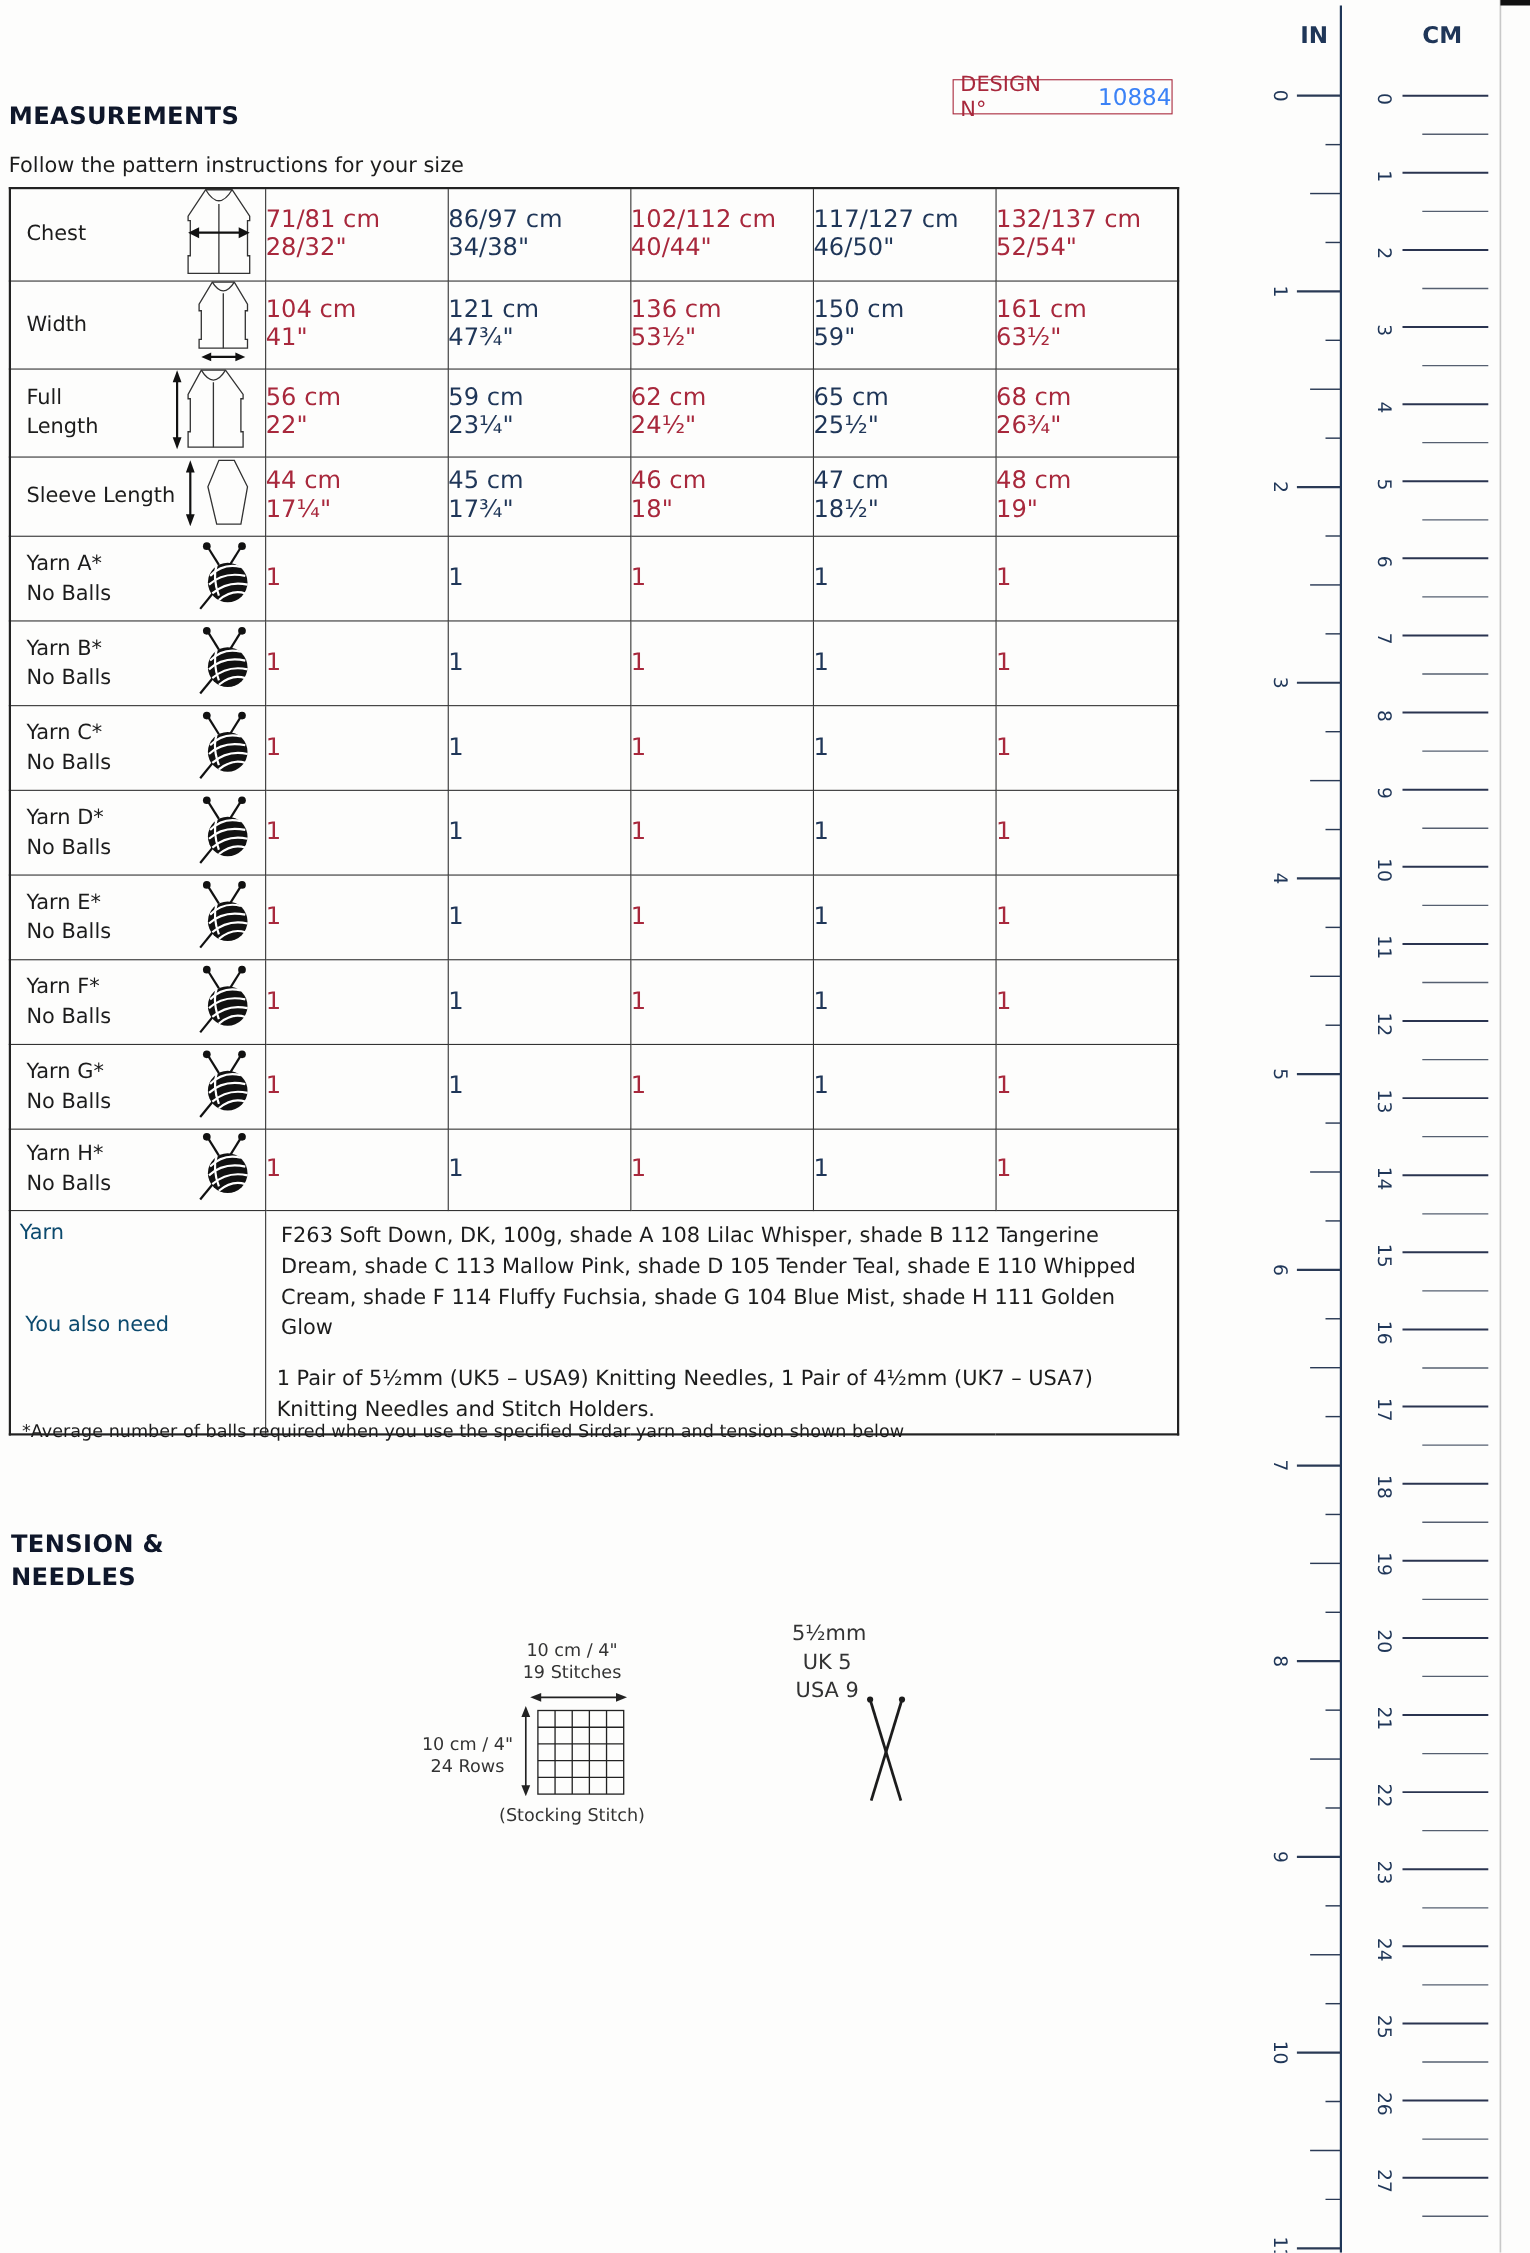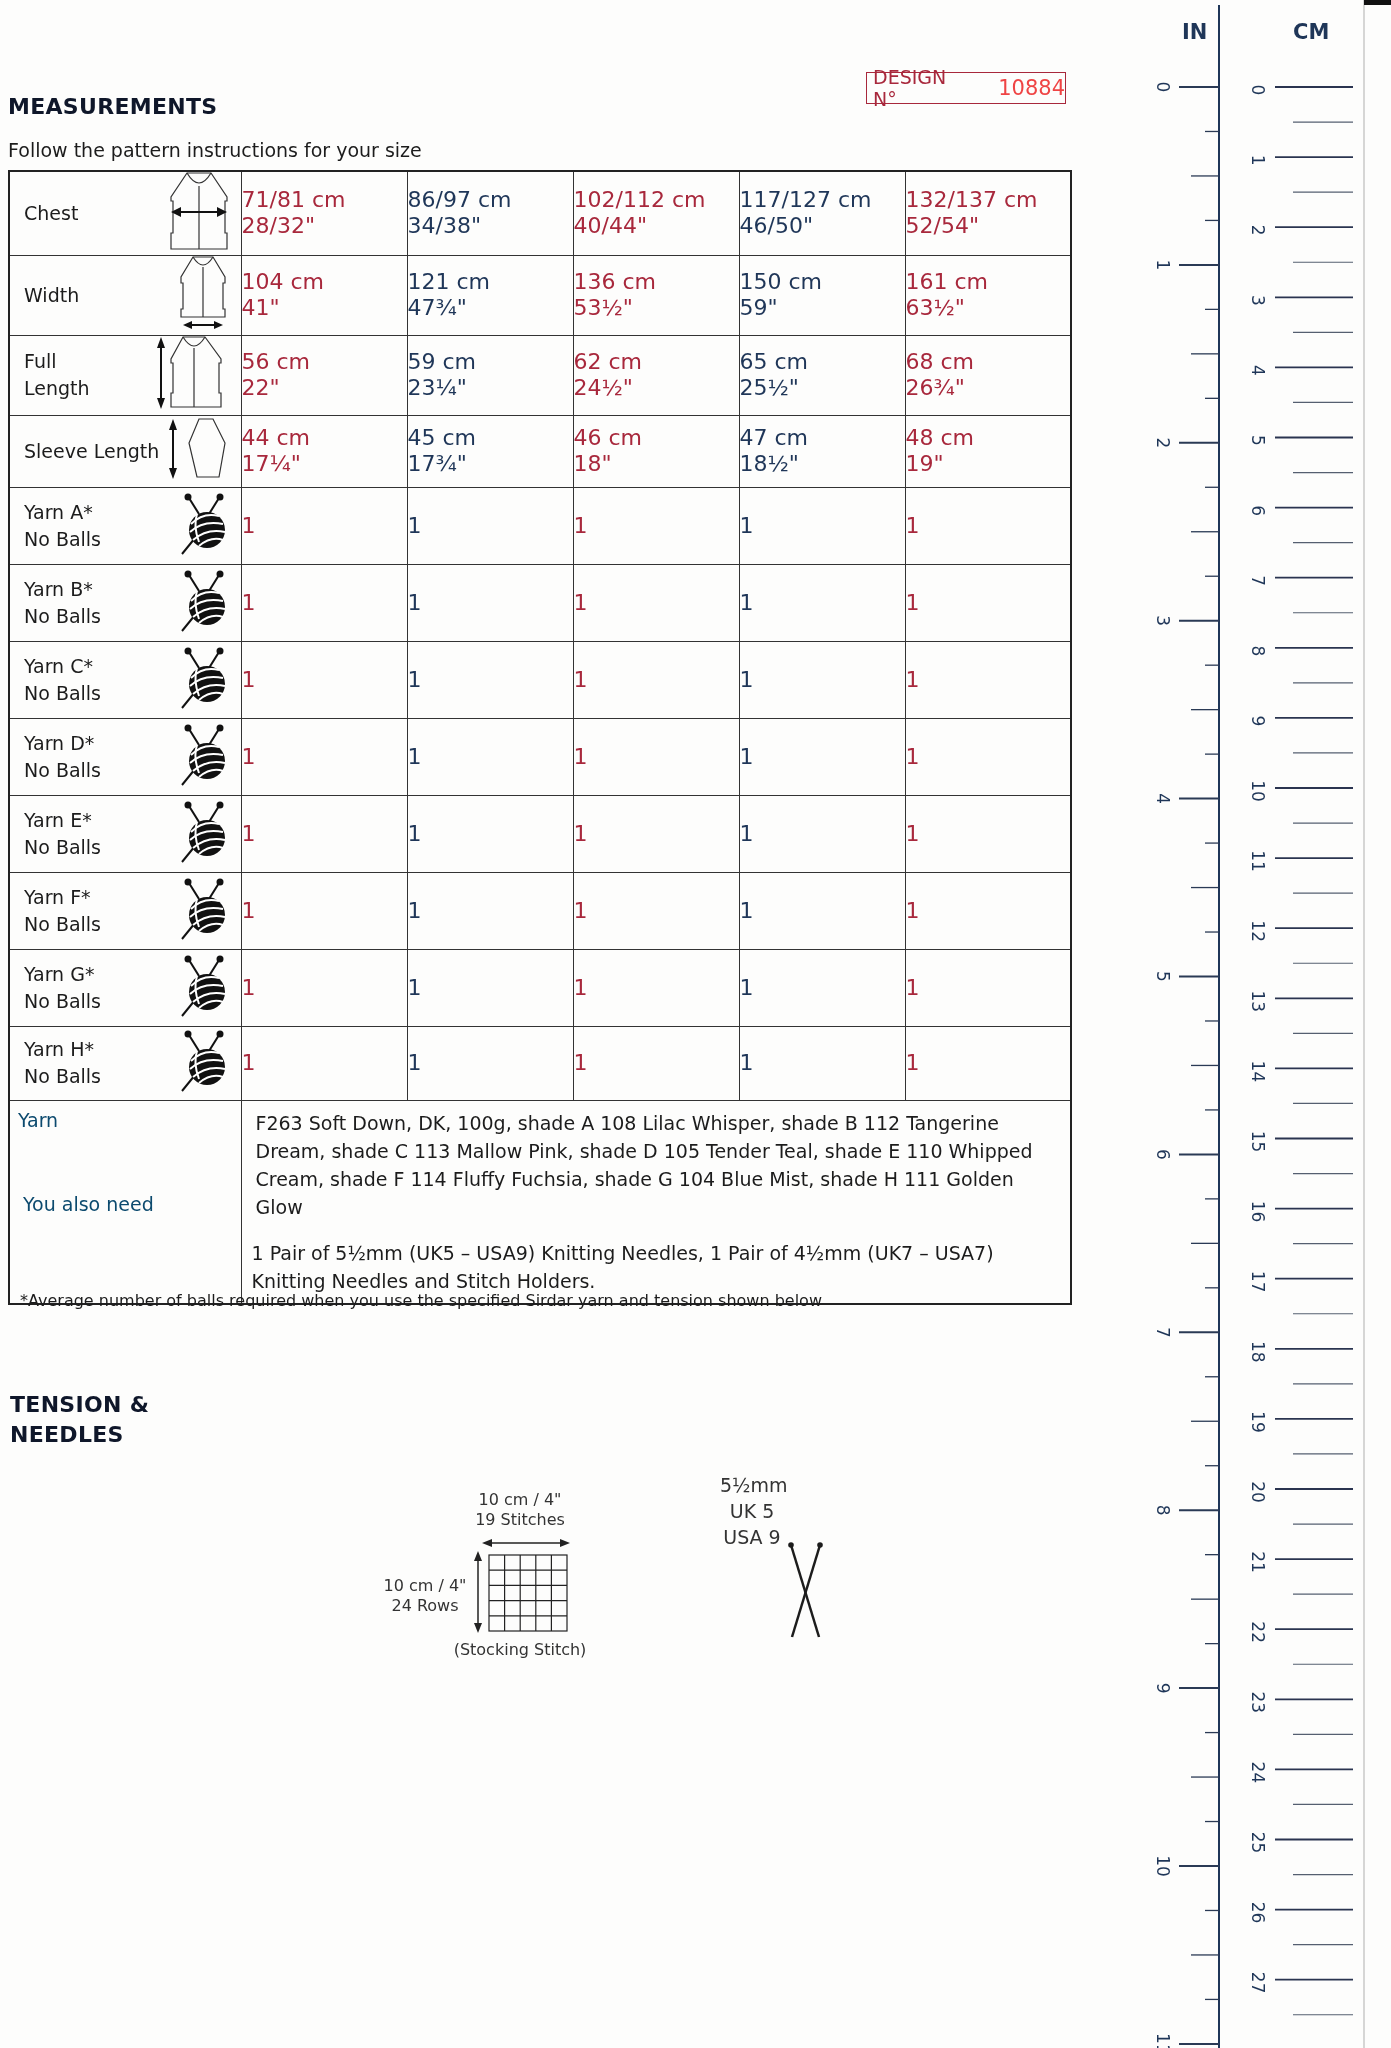--- a/index.html
+++ b/index.html
@@ -16,21 +16,21 @@
 
   
   #design-box {
     left: 866px; top: 72px; width: 200px; height: 32px;
     border: 1.5px solid #a8283c; box-sizing: border-box;
     display: flex; align-items: center; padding-left: 6px;
     font-size: 19px;
     gap: 22px;
   }
   #design-box .lbl { color: #a8283c; margin-right: 8px; }
-  #design-box .num { color: #ef4444; font-size: 21px; }
+  #design-box .num { color: #3b82f6; font-size: 21px; }
 
   
   #meas-table {
     left: 8px; top: 170px; width: 1062px;
     border-collapse: collapse;
     border: 2.5px solid #222;
     table-layout: fixed;
   }
   #meas-table td {
     border: 1.6px solid #333;

